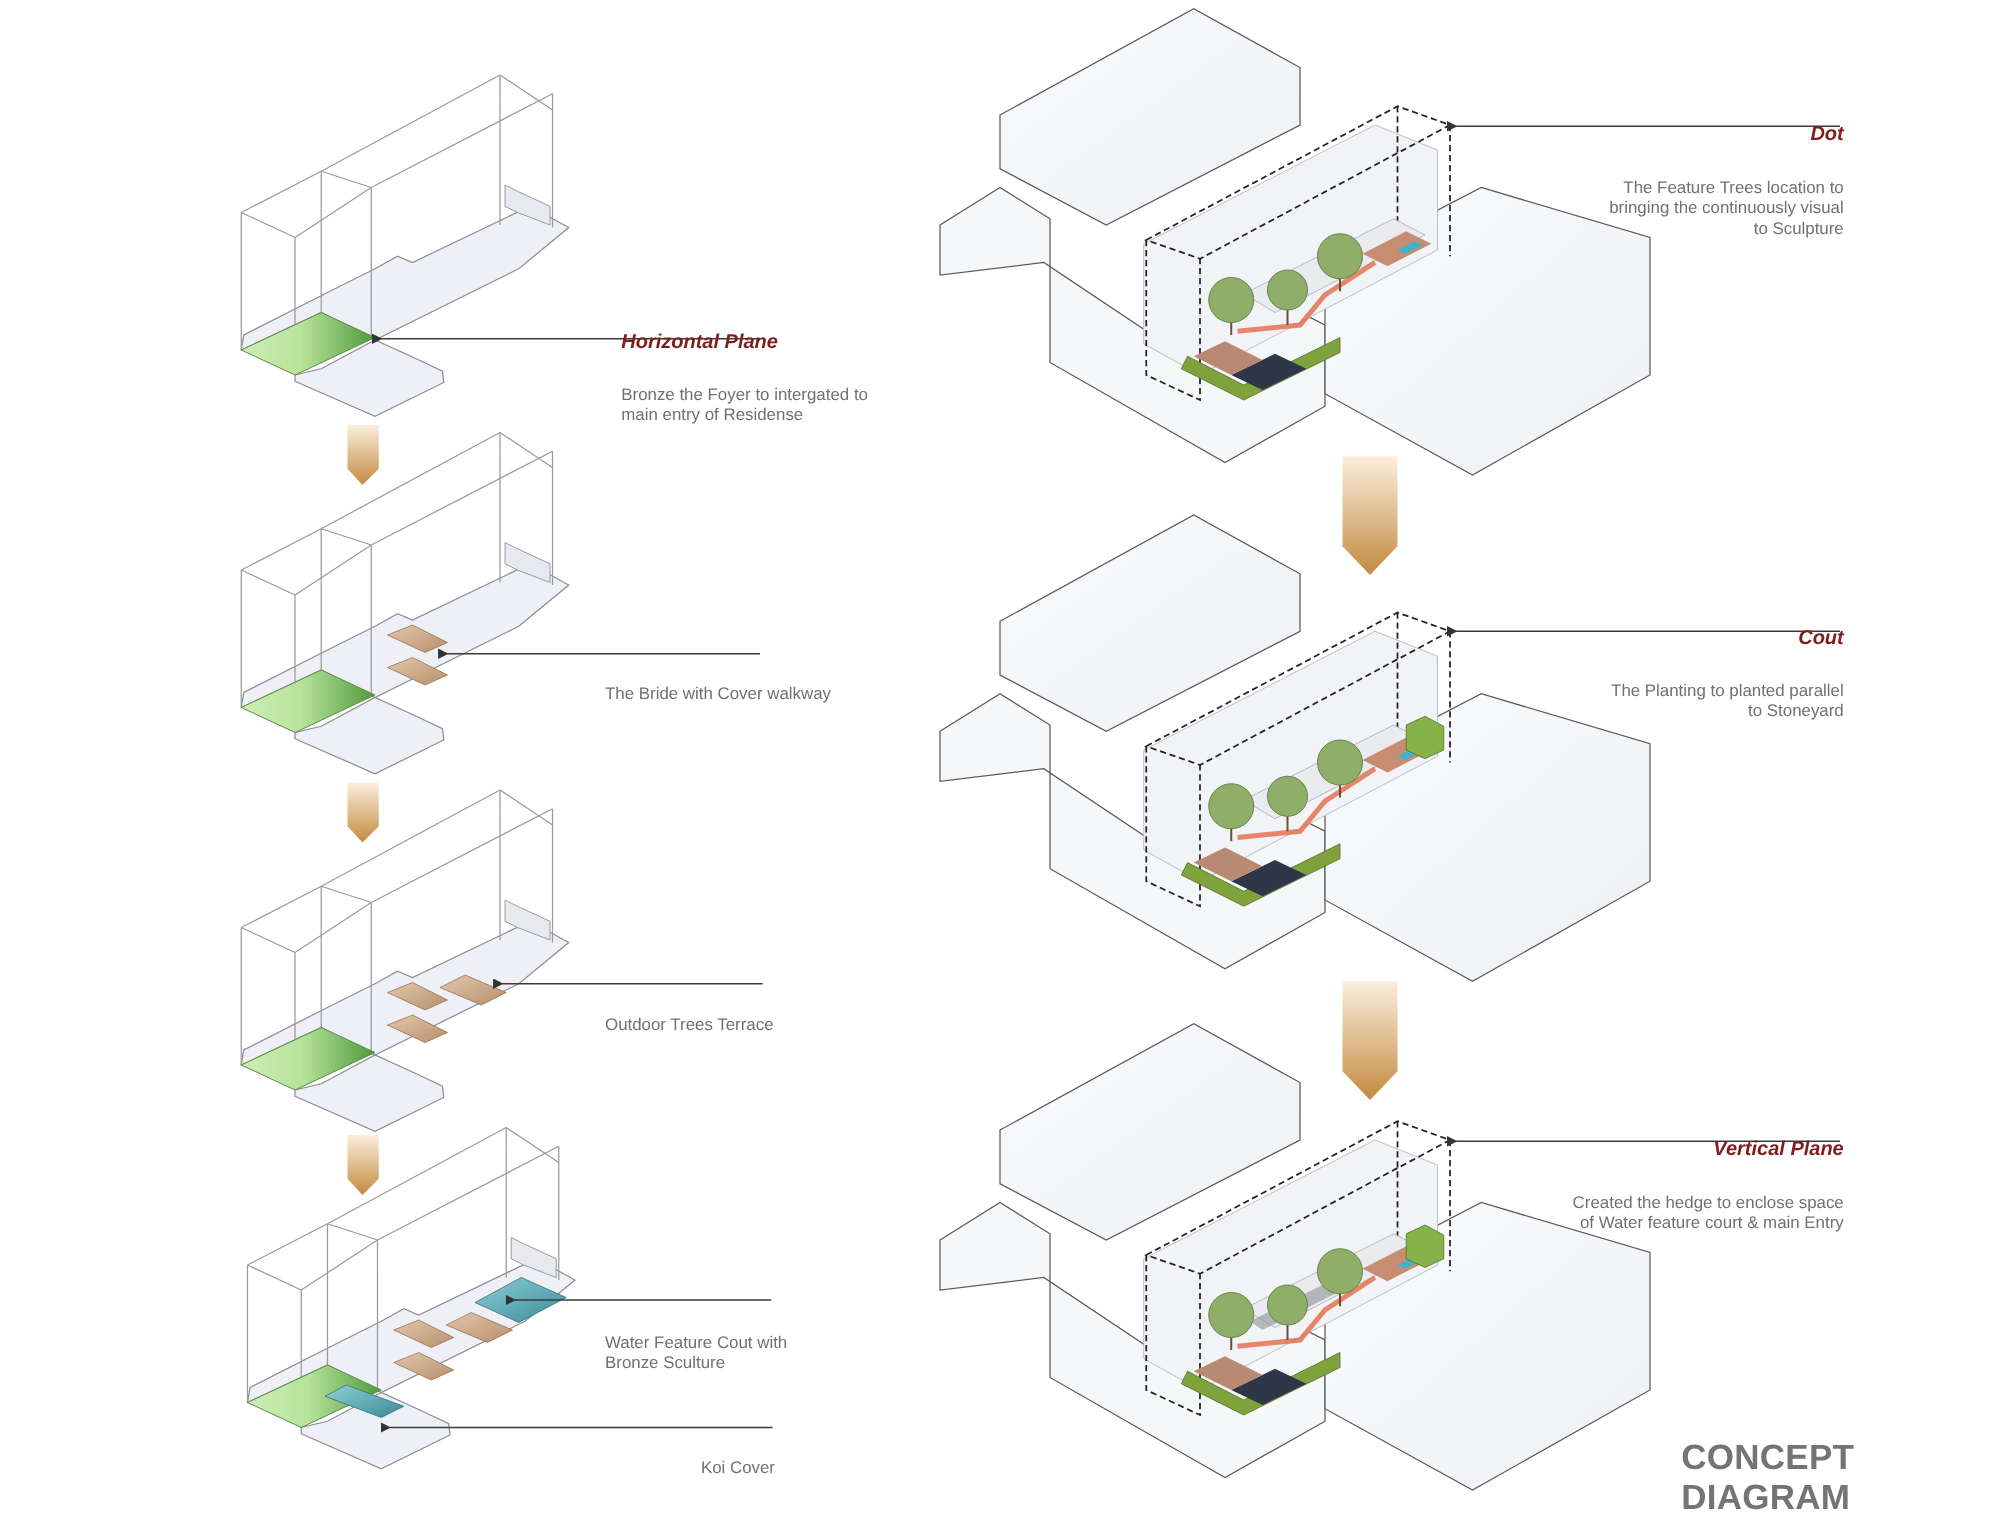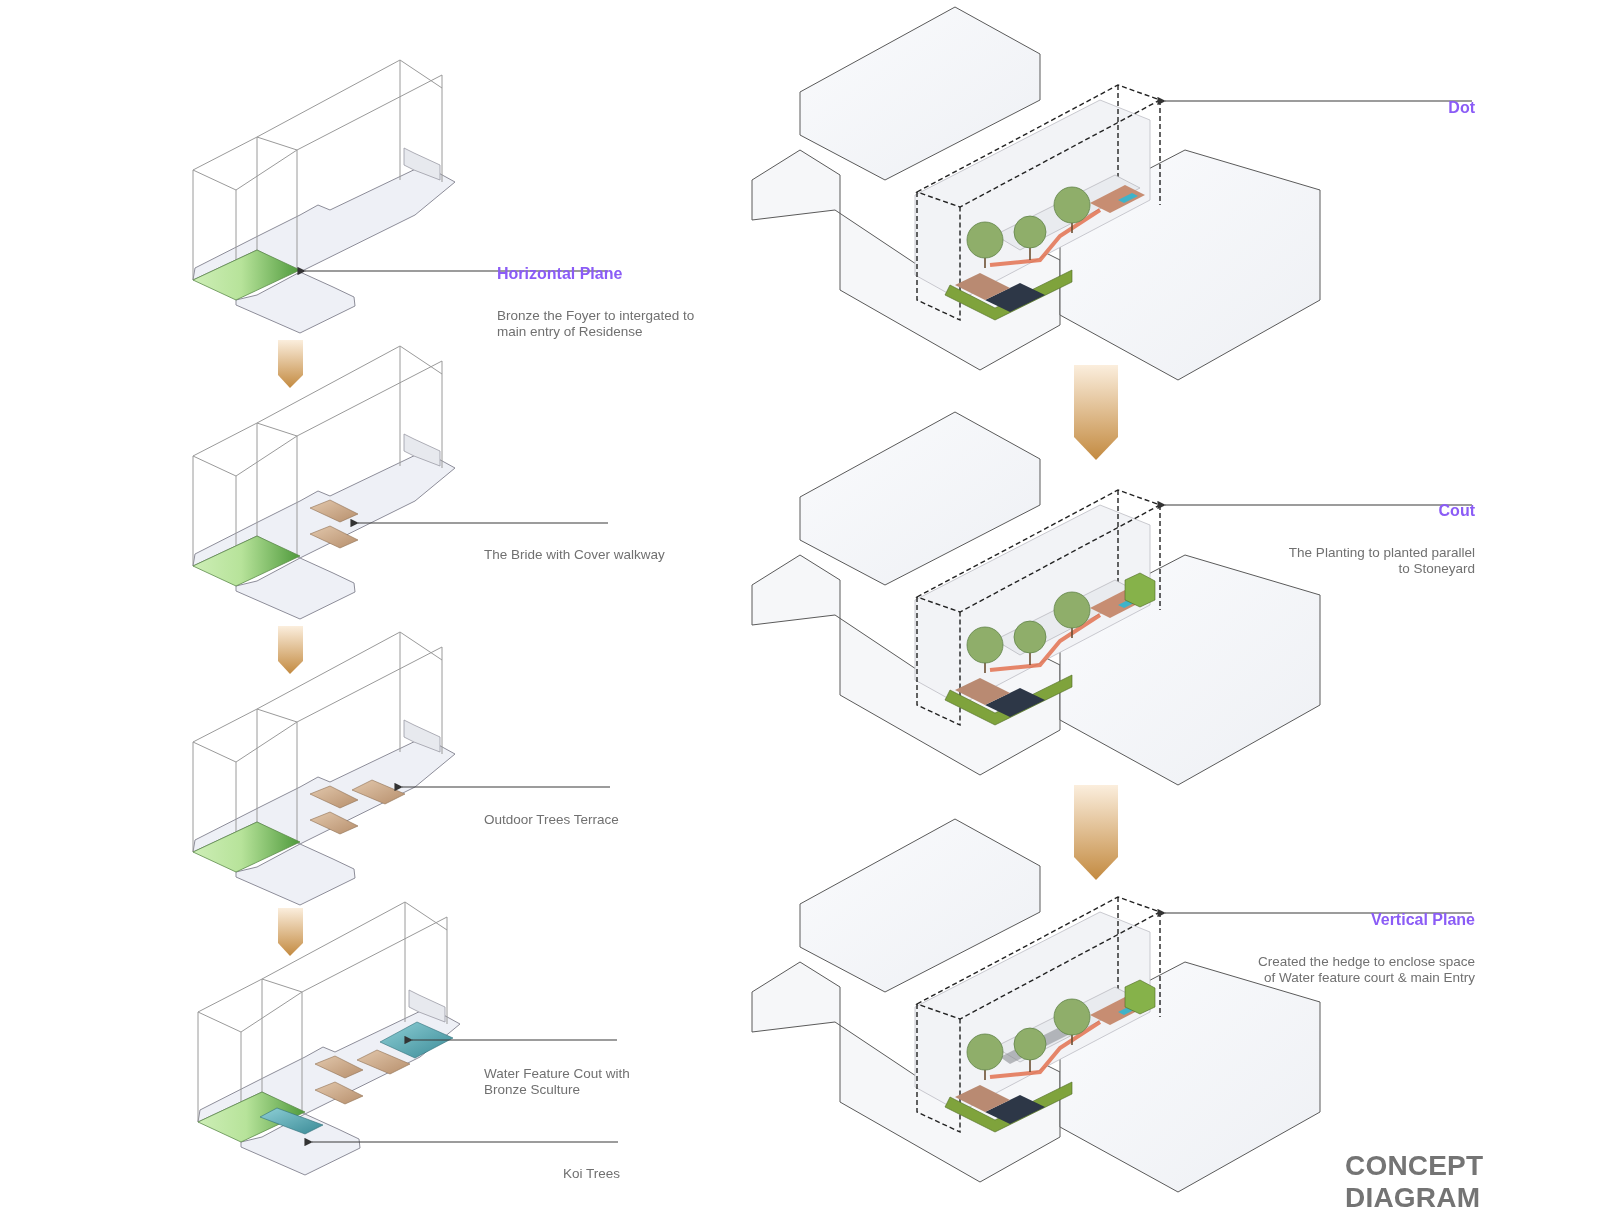--- a/index.html
+++ b/index.html
@@ -1,20 +1,20 @@
 <!DOCTYPE html>
 <html><head>
 <meta charset="utf-8">
 <style>
   html, body { margin: 0; padding: 0; background: #ffffff; }
   body { width: 1612px; height: 1211px; position: relative; overflow: hidden;
          font-family: "Liberation Sans", sans-serif; color: #6b6b6b; }
   svg.stage { position: absolute; left: 0; top: 0; width: 1612px; height: 1211px; }
   .lbl { position: absolute; font-family: "Liberation Sans", sans-serif; color: #707070; font-size: 13.5px; line-height: 16.5px; white-space: pre-line; }
-  .lbl .t { font-weight: bold; font-size: 16px; color: #8b5cf6; display: block; margin-bottom: 9px; }
+  .lbl .t { font-weight: bold; font-size: 16px; color: #7f1d1d; display: block; margin-bottom: 9px; font-style: italic; }
   .right { text-align: right; }
   .concept { position: absolute; left: 1345px; top: 1150px; font-family: "Liberation Sans", sans-serif;
              font-weight: bold; font-size: 28px; color: #747474; letter-spacing: 0.2px; }
 </style>
 </head>
 <body>
 
 <svg class="stage" viewBox="0 0 1612 1211" xmlns="http://www.w3.org/2000/svg">
   <defs>
     <linearGradient id="lawnGrad" x1="0" y1="0" x2="1" y2="0">
@@ -238,25 +238,28 @@
   <span>The Bride with Cover walkway</span>
 </div>
 <div class="lbl" style="left:484px; top:795px;">
   <span>Outdoor Trees Terrace</span>
 </div>
 <div class="lbl" style="left:484px; top:1049px;">
   <span>Water Feature Cout with
 Bronze Sculture</span>
 </div>
 <div class="lbl right" style="left:520px; top:1149px; width:100px;">
-  <span>Koi Trees</span>
+  <span>Koi Cover</span>
 </div>
 
 <div class="lbl right" style="left:1200px; top:83px; width:275px;">
   <span class="t">Dot</span>
+  <span>The Feature Trees location to
+bringing the continuously visual
+to Sculpture</span>
 </div>
 <div class="lbl right" style="left:1200px; top:486px; width:275px;">
   <span class="t">Cout</span>
   <span>The Planting to planted parallel
 to Stoneyard</span>
 </div>
 <div class="lbl right" style="left:1160px; top:895px; width:315px;">
   <span class="t">Vertical Plane</span>
   <span>Created the hedge  to enclose space
 of Water feature court &amp; main Entry</span>

